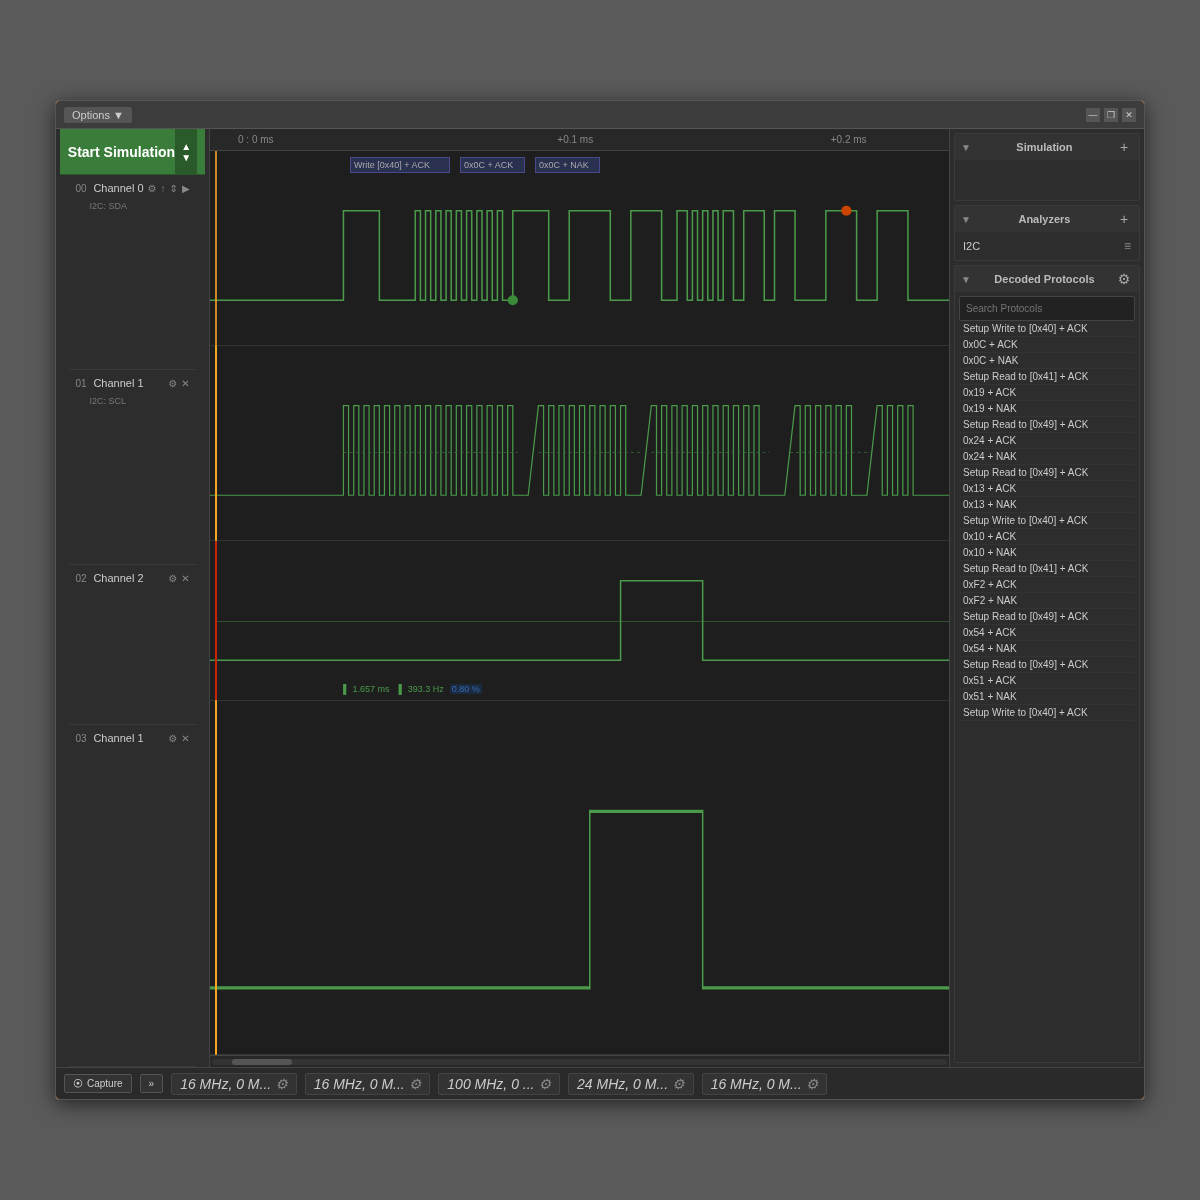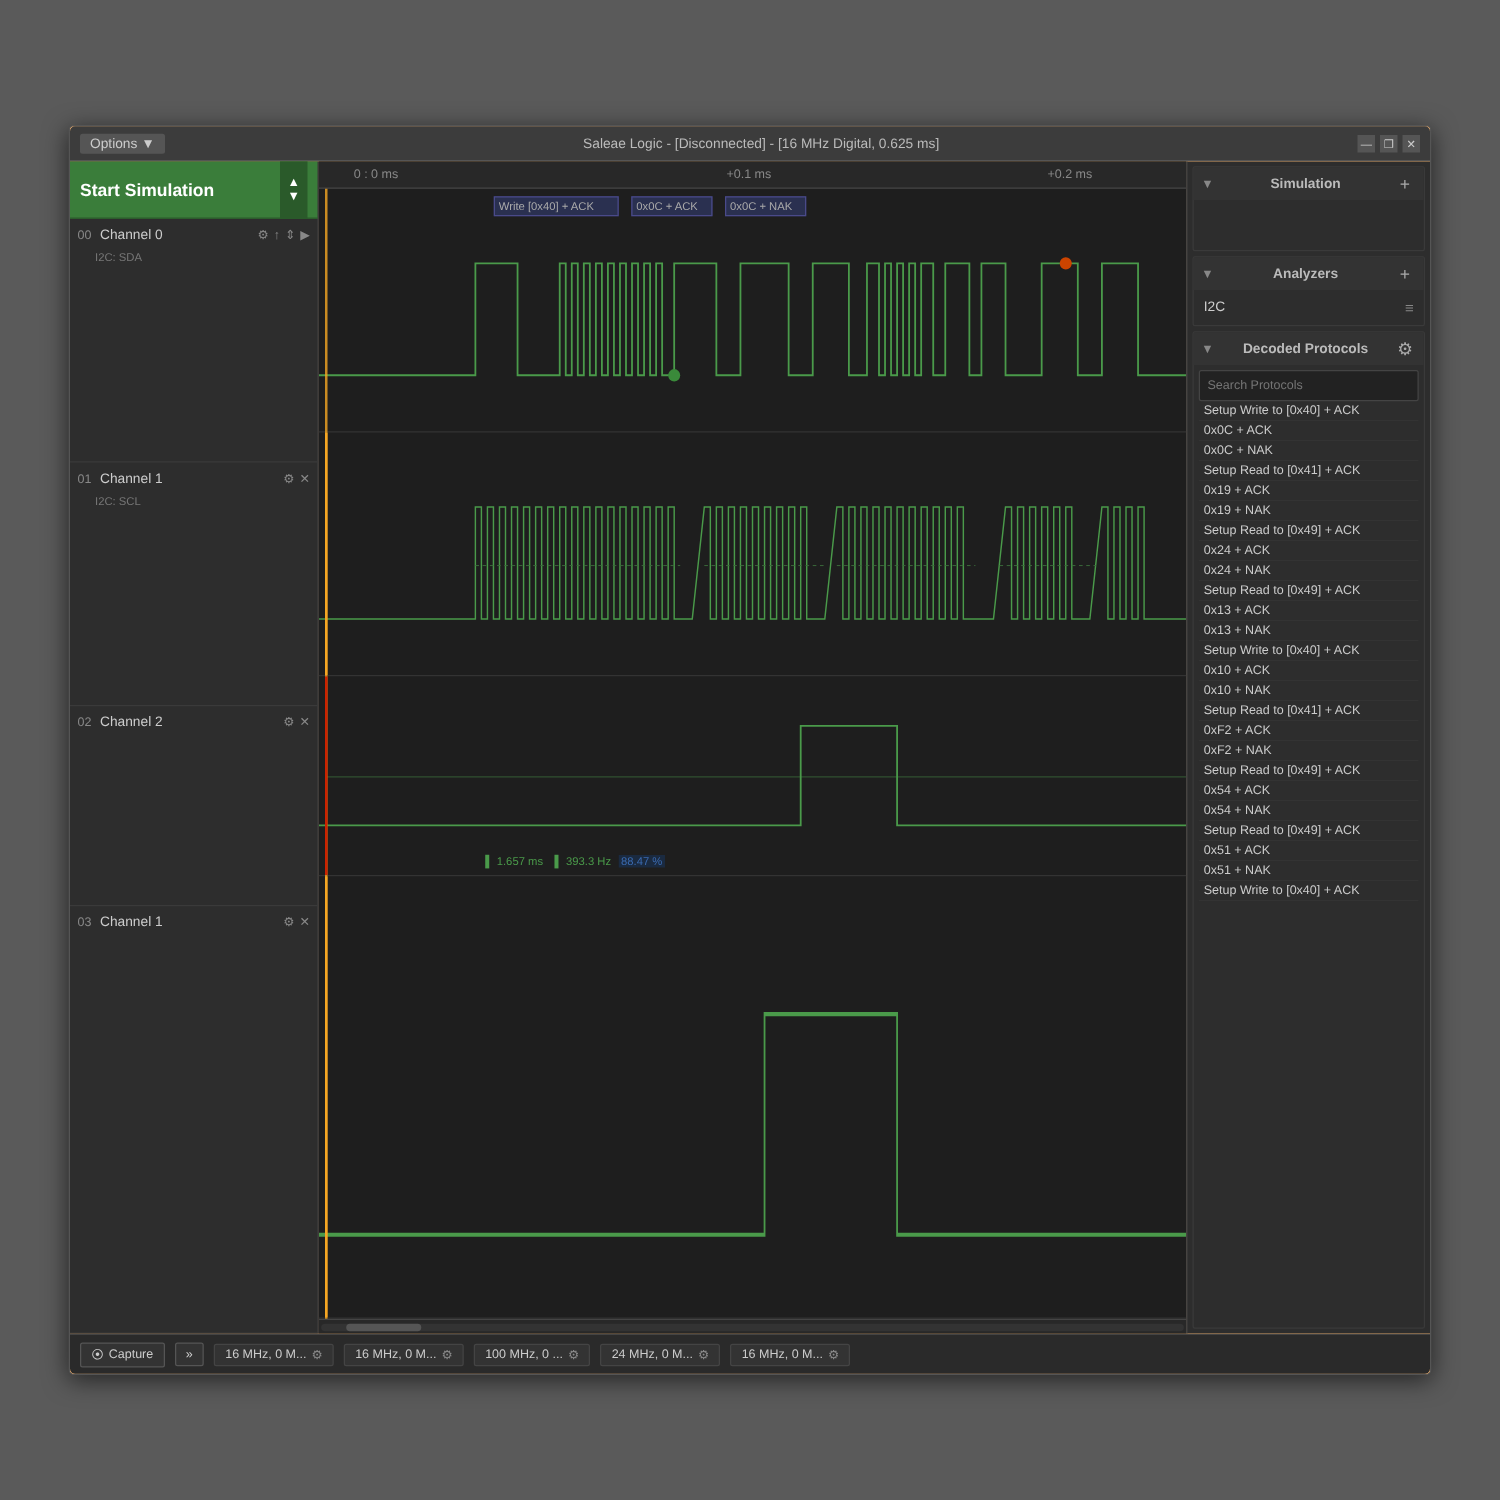--- a/index.html
+++ b/index.html
@@ -65,25 +65,26 @@
       cursor: pointer;
       border-radius: 2px;
     }
     .main-area {
       display: flex;
       flex: 1;
       overflow: hidden;
     }
     
     .left-panel {
-      width: 199px;
+      width: 154px;
       background: #2d2d2d;
       display: flex;
       flex-direction: column;
       border-right: 1px solid #444;
+      align-items: center;
     }
     .start-sim-btn {
       background: #3a7d3a;
       color: #fff;
       border: none;
       height: 46px;
       font-size: 14px;
       font-weight: bold;
       cursor: pointer;
       display: flex;
@@ -308,25 +309,26 @@
       border-radius: 2px;
       display: flex;
       align-items: center;
       gap: 4px;
     }
     .status-item {
       background: #333;
       border: 1px solid #444;
       color: #ccc;
       padding: 2px 8px;
-      font-size: 10px;
+      font-size: 14px;
       border-radius: 2px;
       display: flex;
       align-items: center;
       gap: 4px;
+      font-style: italic;
     }
     .status-gear {
       color: #888;
       cursor: pointer;
     }
     
     .v-cursor {
       position: absolute;
       top: 0;
       width: 1.5px;
@@ -334,21 +336,20 @@
       z-index: 5;
     }
   </style>
 </head>
 <body>
 
 <div class="app-window">
 
   <div class="title-bar">
     <button class="options-btn">Options ▼</button>
-    <span class="title-bar-title">Saleae Logic - [Disconnected] - [16 MHz Digital, 0.625 ms]</span>
     <div class="title-bar-controls">
       <button class="title-bar-btn">—</button>
       <button class="title-bar-btn">❐</button>
       <button class="title-bar-btn">✕</button>
     </div>
   </div>
 
   <div class="main-area">
 
     <div class="left-panel">
@@ -453,21 +454,21 @@
           <div style="position:absolute;top:0;bottom:0;left:5px;width:2px;background:#cc2200;z-index:10;"></div>
           <svg class="waveform-svg" viewBox="0 0 720 160" preserveAspectRatio="none">
             <polyline points="0,120 400,120 400,40 480,40 480,120 720,120" stroke="#4a9a4a" stroke-width="1.5" fill="none"></polyline>
           </svg>
 
           <div style="position:absolute;bottom:6px;left:130px;display:flex;align-items:center;gap:6px;font-size:9px;color:#4a9a4a;z-index:6;">
             <span style="color:#4a9a4a;">▐</span>
             <span>1.657 ms</span>
             <span style="color:#4a9a4a;">▐</span>
             <span>393.3 Hz</span>
-            <span style="color:#3a6ab0;background:#1a2a40;padding:0 2px;">88.47 %</span>
+            <span style="color:#3a6ab0;background:#1a2a40;padding:0 2px;">0.80 %</span>
           </div>
 
           <div style="position:absolute;top:50%;left:5px;right:0;height:1px;background:rgba(74,154,74,0.4);z-index:4;"></div>
         </div>
 
         <div class="waveform-channel waveform-channel-3" style="position:relative;min-height:120px;">
           <div style="position:absolute;top:0;bottom:0;left:5px;width:2px;background:#f5a623;z-index:10;"></div>
           <svg class="waveform-svg" viewBox="0 0 720 160" preserveAspectRatio="none">
             <polyline points="0,130 370,130 370,50 480,50 480,130 720,130" stroke="#4a9a4a" stroke-width="1.5" fill="none"></polyline>
           </svg>

